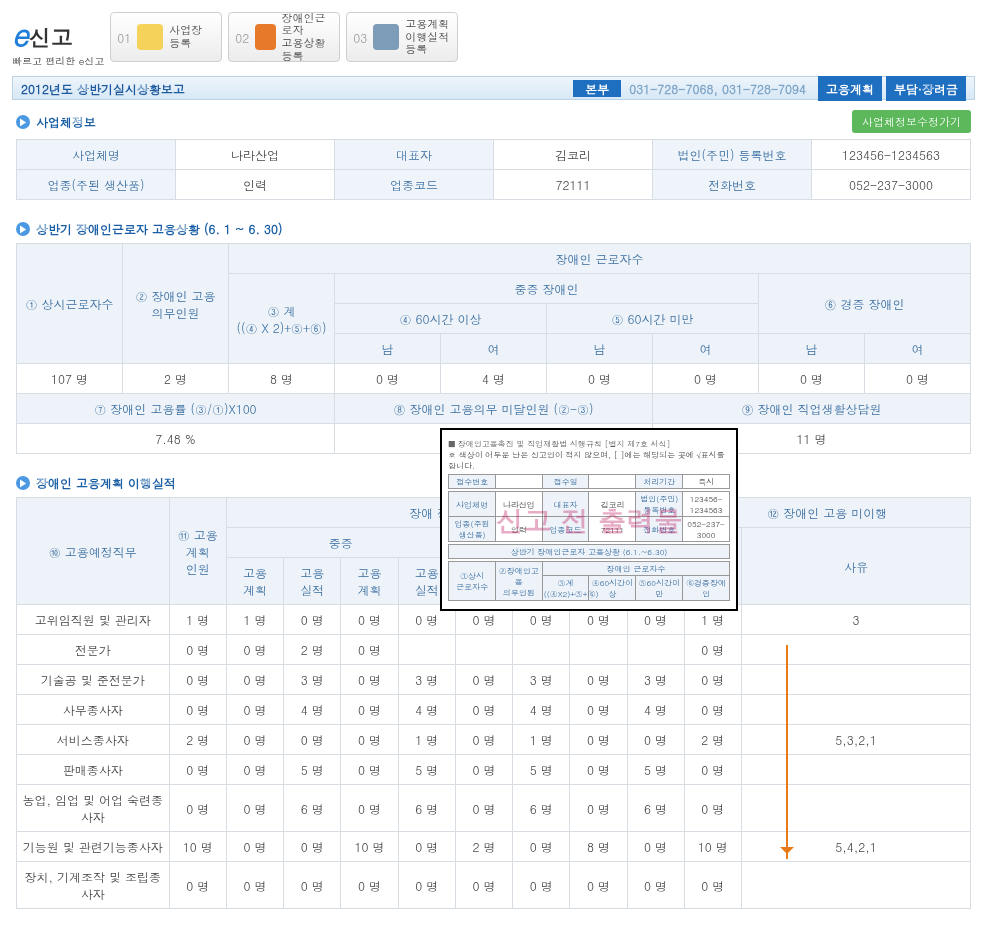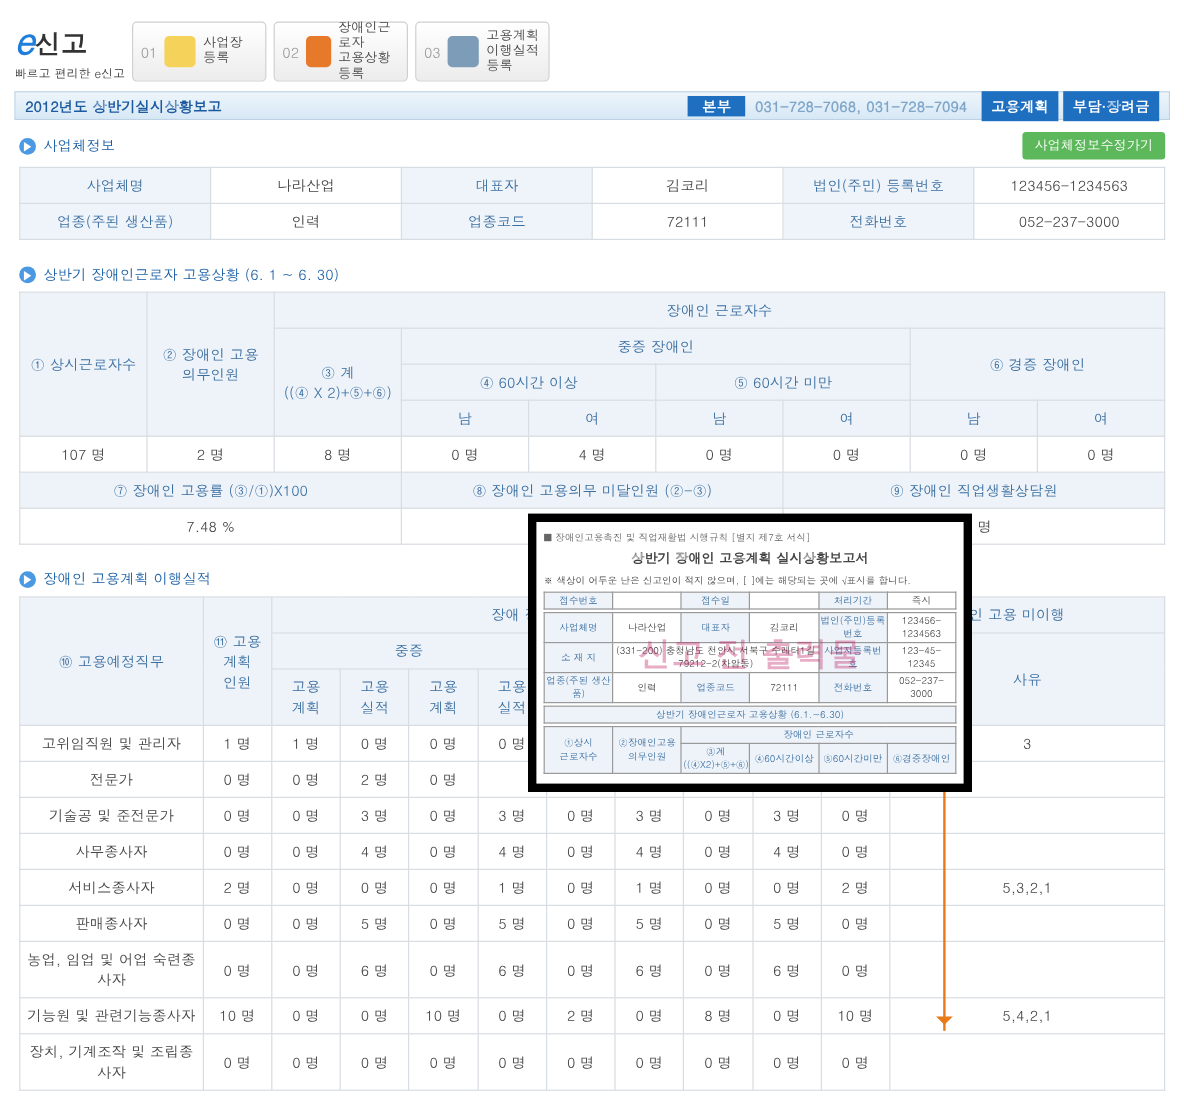--- a/index.html
+++ b/index.html
@@ -1,18 +1,18 @@
 <!DOCTYPE html>
 <html><head>
 <meta charset="utf-8">
 <style>
 *{box-sizing:border-box;margin:0;padding:0}
 body{font-family:"Malgun Gothic",Dotum,sans-serif;font-size:12px;color:#444;background:#fff;width:987px}
 .wrap{padding:12px}
-.topbar{display:flex;align-items:flex-end;gap:6px;margin-bottom:8px}
+.topbar{display:flex;align-items:flex-start;gap:6px;margin-bottom:8px}
 .logo{color:#0d6fb8;font-weight:bold;font-size:22px;font-style:italic;margin-right:14px}
 .logo .e{font-style:italic;font-size:30px;color:#1f7edb}
 .logo .k{color:#333;font-style:normal;font-size:22px}
 .logo-sub{font-size:10px;color:#333;display:block;font-style:normal}
 .step{width:112px;height:50px;border:1px solid #cfcfcf;border-radius:4px;background:linear-gradient(#fff,#ececec);display:flex;align-items:center;padding:4px 6px;gap:6px}
 .step.active{background:linear-gradient(#57a6f2,#0b6dd1);border-color:#0b6dd1;color:#fff}
 .step .num{font-weight:normal;color:#999;font-size:12px}
 .step.active .num{color:#dbeeff}
 .step .ic{width:26px;height:26px;border-radius:4px;background:#f5d35a}
 .step .ic2{background:#e67a2a}
@@ -22,28 +22,28 @@
 .step .lbl{font-size:11px;color:#444;line-height:1.15}
 .step.active .lbl{color:#fff}
 .bar{height:24px;background:linear-gradient(#eef5fb,#d7e8f6);border:1px solid #bcd3e6;display:flex;align-items:center;padding:0 8px;font-weight:bold;color:#1d5a9e}
 .bar .flex{flex:1}
 .bar .tab{background:#1f6fc0;color:#fff;padding:0 12px;margin-left:4px}
 .bar .tel{color:#7fa6c8;margin:0 8px}
 .bar .btn2{background:#1f6fc0;color:#fff;padding:4px 8px;margin-left:4px}
 .sec{padding:10px 4px}
 .sec-h{display:flex;align-items:center;gap:6px;margin-bottom:6px}
 .bullet{width:14px;height:14px;border-radius:50%;background:#4a99e2;color:#fff;display:flex;align-items:center;justify-content:center;font-size:10px}
-.sec-h .t{font-weight:normal;color:#1a5fa6}
+.sec-h .t{font-weight:bold;color:#1a5fa6}
 .sec-h .flex{flex:1}
 .gbtn{background:#5db85c;color:#fff;padding:4px 10px;border-radius:3px;font-size:11px}
 table{border-collapse:collapse;width:100%;table-layout:fixed}
 th,td{border:1px solid #d7dde2;padding:6px 4px;text-align:center;font-size:12px}
 th{background:#edf3f9;color:#3a6ea0;font-weight:normal}
 .tbl1 th{background:#eef4fa}
-.preview{position:absolute;left:440px;top:428px;width:370px;border:7px solid #000000;background:#fff;padding:8px 6px;z-index:5}
+.preview{position:absolute;left:440px;top:428px;width:298px;border:2px solid #000000;background:#fff;padding:8px 6px;z-index:5}
 .preview .pt{text-align:center;font-weight:bold;font-size:11px;margin:4px 0 6px}
 .preview table{font-size:8px}
 .preview th,.preview td{padding:1px;font-size:8px;border:1px solid #999}
 .preview .wm{position:absolute;inset:0;display:flex;align-items:center;justify-content:center;font-size:28px;color:#be185d;opacity:.35;font-weight:bold;pointer-events:none}
 .arrow{position:absolute;left:786px;top:645px;width:2px;height:214px;background:#e87a18;z-index:4}
 .arrow:after{content:"";position:absolute;bottom:-2px;left:-6px;border:7px solid transparent;border-top-color:#e87a18}
 .rel{position:relative}
 </style>
 </head>
 <body>
@@ -333,21 +333,20 @@
             <td>0 명</td>
             <td>0 명</td>
             <td></td>
           </tr>
         </tbody>
   </table>
  </div>
 
  <div class="preview">
   <div style="font-size:8px;color:#666">■ 장애인고용촉진 및 직업재활법 시행규칙 [별지 제7호 서식]</div>
-  <div class="pt">상반기 장애인 고용계획 실시상황보고서</div>
   <div style="font-size:8px;margin-bottom:3px">※ 색상이 어두운 난은 신고인이 적지 않으며, [ ]에는 해당되는 곳에 √표시를 합니다.</div>
   <table>
    <tbody>
           <tr>
             <th>접수번호</th>
             <td></td>
             <th>접수일</th>
             <td></td>
             <th>처리기간</th>
             <td>즉시</td>
@@ -358,26 +357,20 @@
    <tbody>
           <tr>
             <th>사업체명</th>
             <td>나라산업</td>
             <th>대표자</th>
             <td>김코리</td>
             <th>법인(주민)등록번호</th>
             <td>123456-1234563</td>
           </tr>
    <tr>
-            <th>소 재 지</th>
-            <td colspan="3">(331-200) 충청남도 천안시 서북구 수레터1길 79212-2(차암동)</td>
-            <th>사업자등록번호</th>
-            <td>123-45-12345</td>
-          </tr>
-   <tr>
             <th>업종(주된 생산품)</th>
             <td>인력</td>
             <th>업종코드</th>
             <td>72111</td>
             <th>전화번호</th>
             <td>052-237-3000</td>
           </tr>
   </tbody>
       </table>
   <table style="margin-top:2px">

